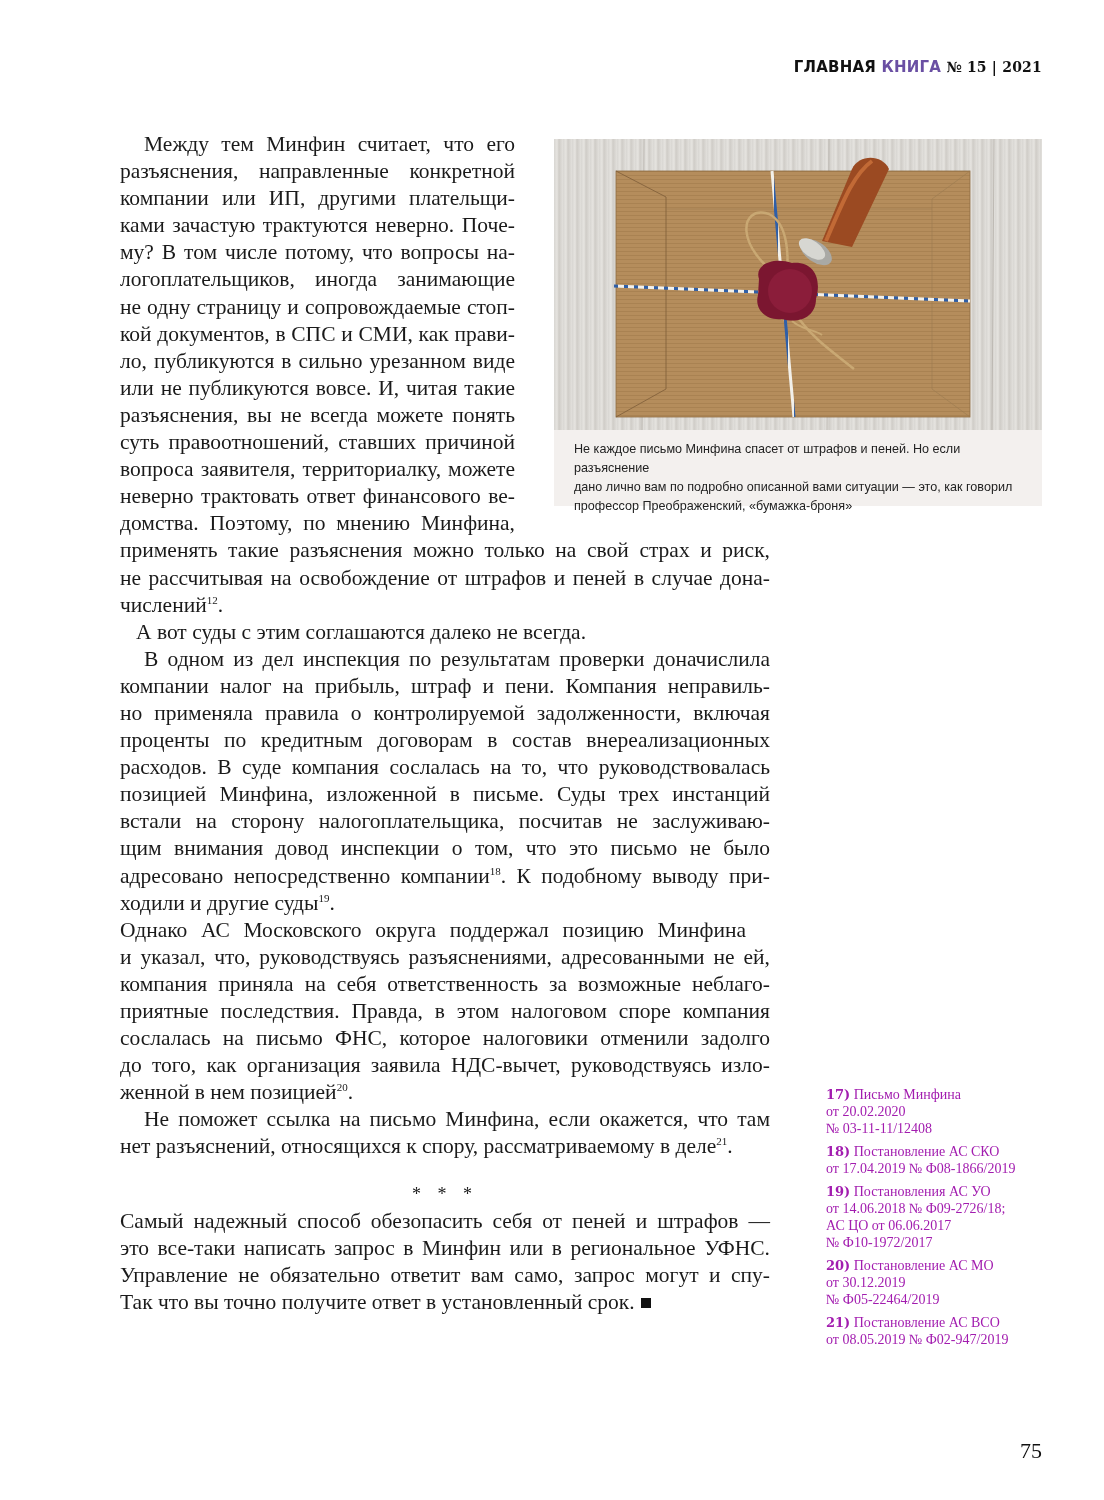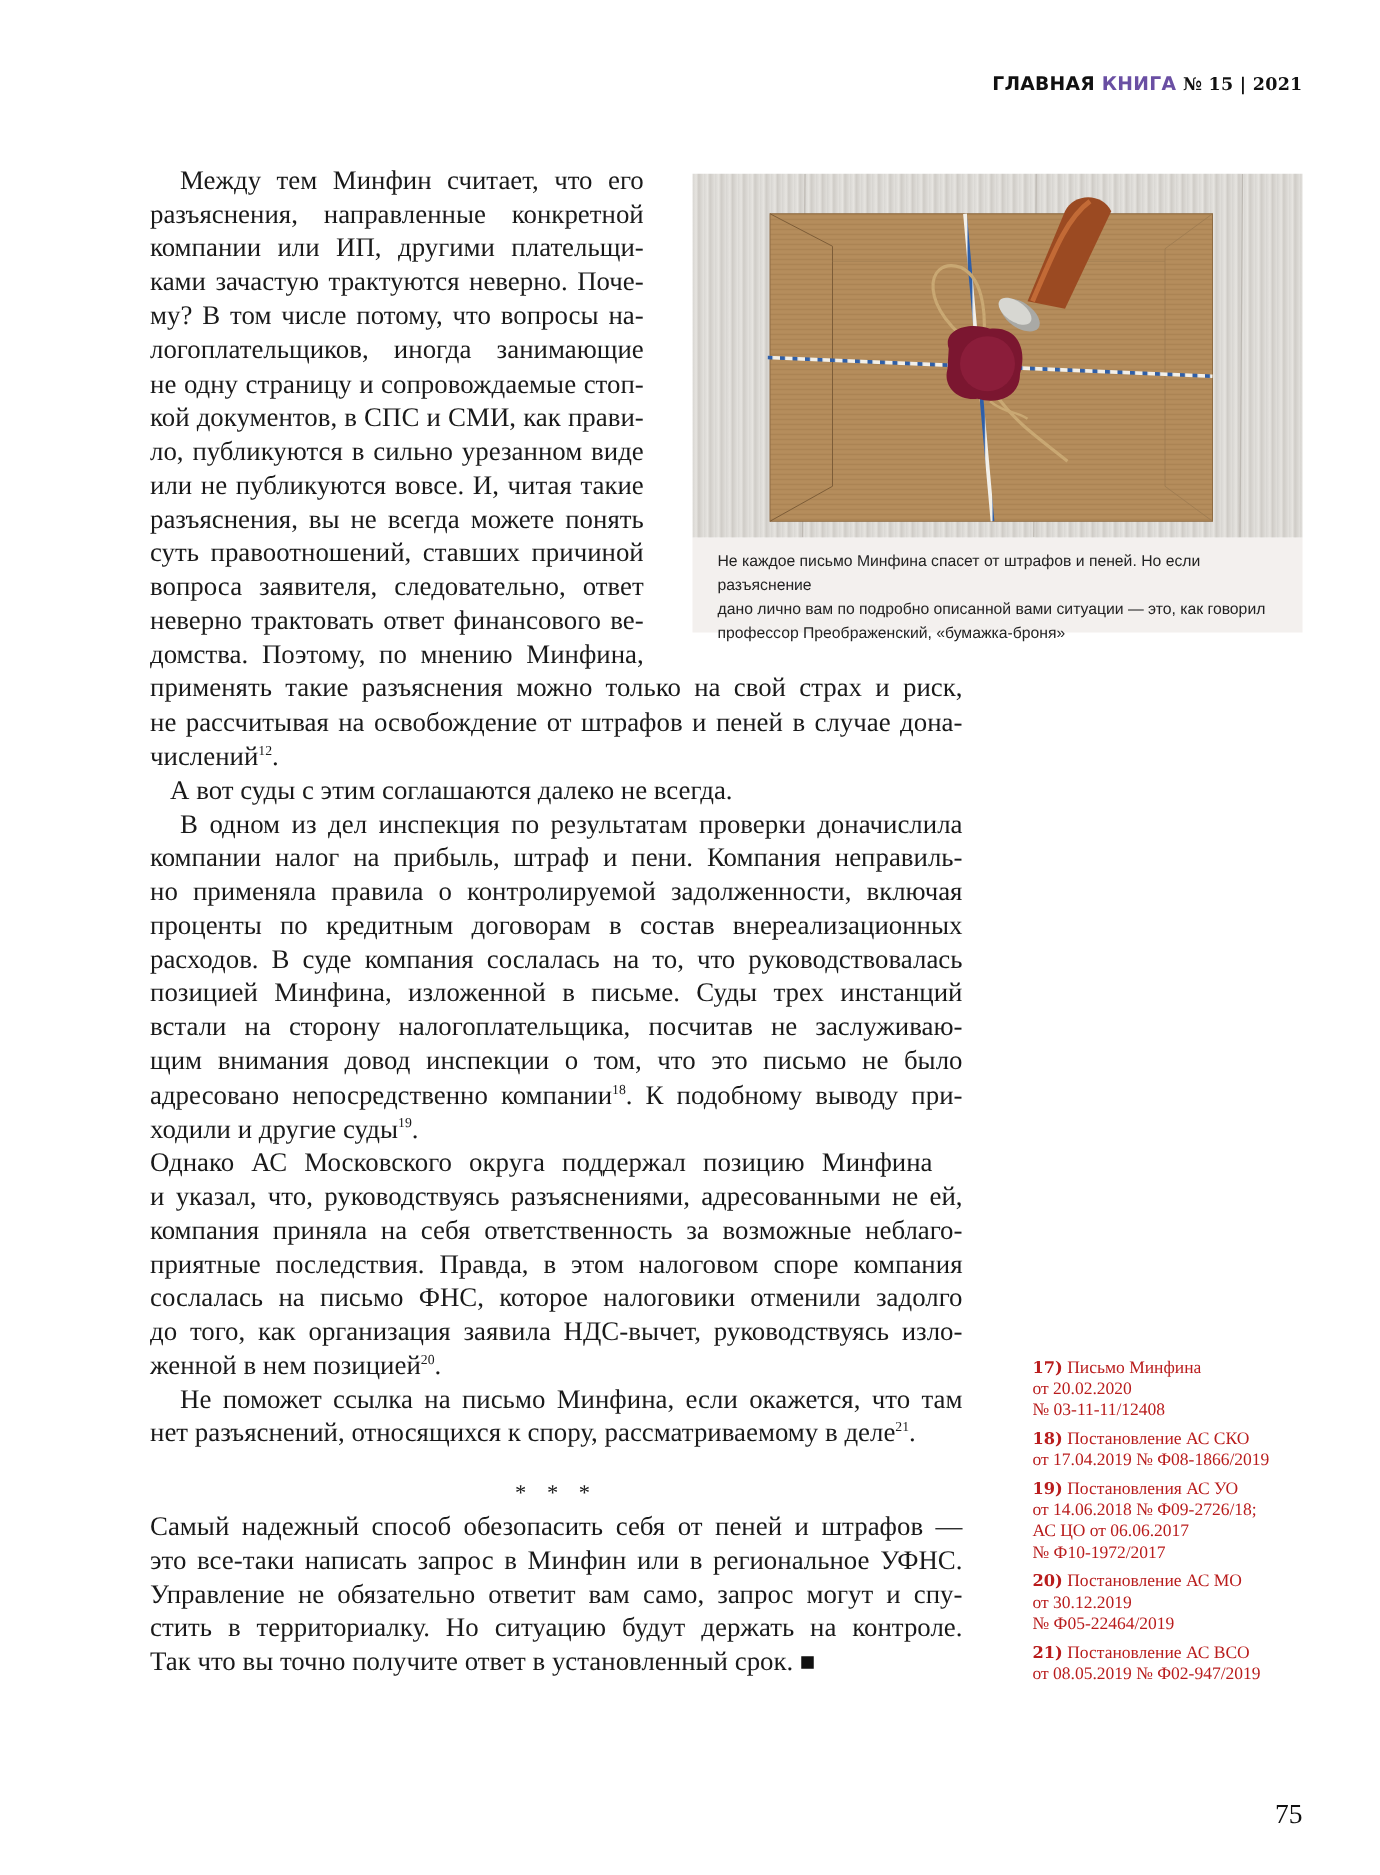--- a/index.html
+++ b/index.html
@@ -33,21 +33,21 @@
     background: repeating-linear-gradient(90deg, #d8d6d2 0px, #e6e4e0 3px, #cfccc7 5px, #e2e0dc 9px);
   }
   .caption {
     background: #f3f0ee; height: 76px; box-sizing: border-box;
     padding: 10px 12px 8px 20px;
     font-family: "Liberation Sans", sans-serif; font-size: 12.6px; line-height: 19px; color: #222;
   }
 
   .footnotes {
     position: absolute; left: 826px; top: 1086px; width: 230px;
-    font-family: "Liberation Serif", serif; font-size: 14px; line-height: 17px; color: #b91c1c;
+    font-family: "Liberation Serif", serif; font-size: 14px; line-height: 17px; color: #a21caf;
   }
   .fn { margin-bottom: 6px; }
   .fn b { font-family: "DejaVu Serif", serif; font-size: 13px; font-weight: bold; }
 
   .page-number {
     position: absolute; right: 62px; top: 1438px;
     font-family: "Liberation Serif", serif; font-size: 22px; color: #111;
   }
   .end-mark { display: inline-block; width: 10px; height: 10px; background: #111; margin-left: 6px; vertical-align: 1px; }
 </style>
@@ -119,21 +119,21 @@
   <div class="line narrow">компании или ИП, другими плательщи-</div>
   <div class="line narrow">ками зачастую трактуются неверно. Поче-</div>
   <div class="line narrow">му? В том числе потому, что вопросы на-</div>
   <div class="line narrow">логоплательщиков, иногда занимающие</div>
   <div class="line narrow">не одну страницу и сопровождаемые стоп-</div>
   <div class="line narrow">кой документов, в СПС и СМИ, как прави-</div>
   <div class="line narrow">ло, публикуются в сильно урезанном виде</div>
   <div class="line narrow">или не публикуются вовсе. И, читая такие</div>
   <div class="line narrow">разъяснения, вы не всегда можете понять</div>
   <div class="line narrow">суть правоотношений, ставших причиной</div>
-  <div class="line narrow">вопроса заявителя, следовательно, ответ</div>
+  <div class="line narrow">вопроса заявителя, территориалку, можете</div>
   <div class="line narrow">неверно трактовать ответ финансового ве-</div>
   <div class="line narrow">домства. Поэтому, по мнению Минфина,</div>
 
   <div class="line wide">применять такие разъяснения можно только на свой страх и риск,</div>
   <div class="line wide">не рассчитывая на освобождение от штрафов и пеней в случае дона-</div>
   <div class="line"><span>числений</span><sup>12</sup>.</div>
 
   <div class="line" style="padding-left:0;margin-left:0;"><span style="display:inline-block;width:0"></span><span style="margin-left:0;"></span><span style="padding-left:0;display:inline-block;"></span><span style="position:relative;left:16px;">А вот суды с этим соглашаются далеко не всегда.</span></div>
 
   <div class="line wide" style="width:626px;margin-left:24px;">В одном из дел инспекция по результатам проверки доначислила</div>
@@ -156,21 +156,20 @@
   <div class="line"><span>женной в нем позицией</span><sup>20</sup>.</div>
 
   <div class="line wide" style="width:626px;margin-left:24px;">Не поможет ссылка на письмо Минфина, если окажется, что там</div>
   <div class="line"><span>нет разъяснений, относящихся к спору, рассматриваемому в деле</span><sup>21</sup>.</div>
 
   <div class="stars" style="margin-top:20px;">* * *</div>
 
   <div class="line wide">Самый надежный способ обезопасить себя от пеней и штрафов —</div>
   <div class="line wide">это все-таки написать запрос в Минфин или в региональное УФНС.</div>
   <div class="line wide">Управление не обязательно ответит вам само, запрос могут и спу-</div>
-  <div class="line wide">стить в территориалку. Но ситуацию будут держать на контроле.</div>
   <div class="line"><span>Так что вы точно получите ответ в установленный срок.</span><span class="end-mark"></span></div>
 </div>
 
 <div class="footnotes">
   <div class="fn">
     <b>17)</b> <span>Письмо Минфина</span><br>
     <span>от 20.02.2020</span><br>
     <span>№ 03-11-11/12408</span>
   </div>
   <div class="fn">

